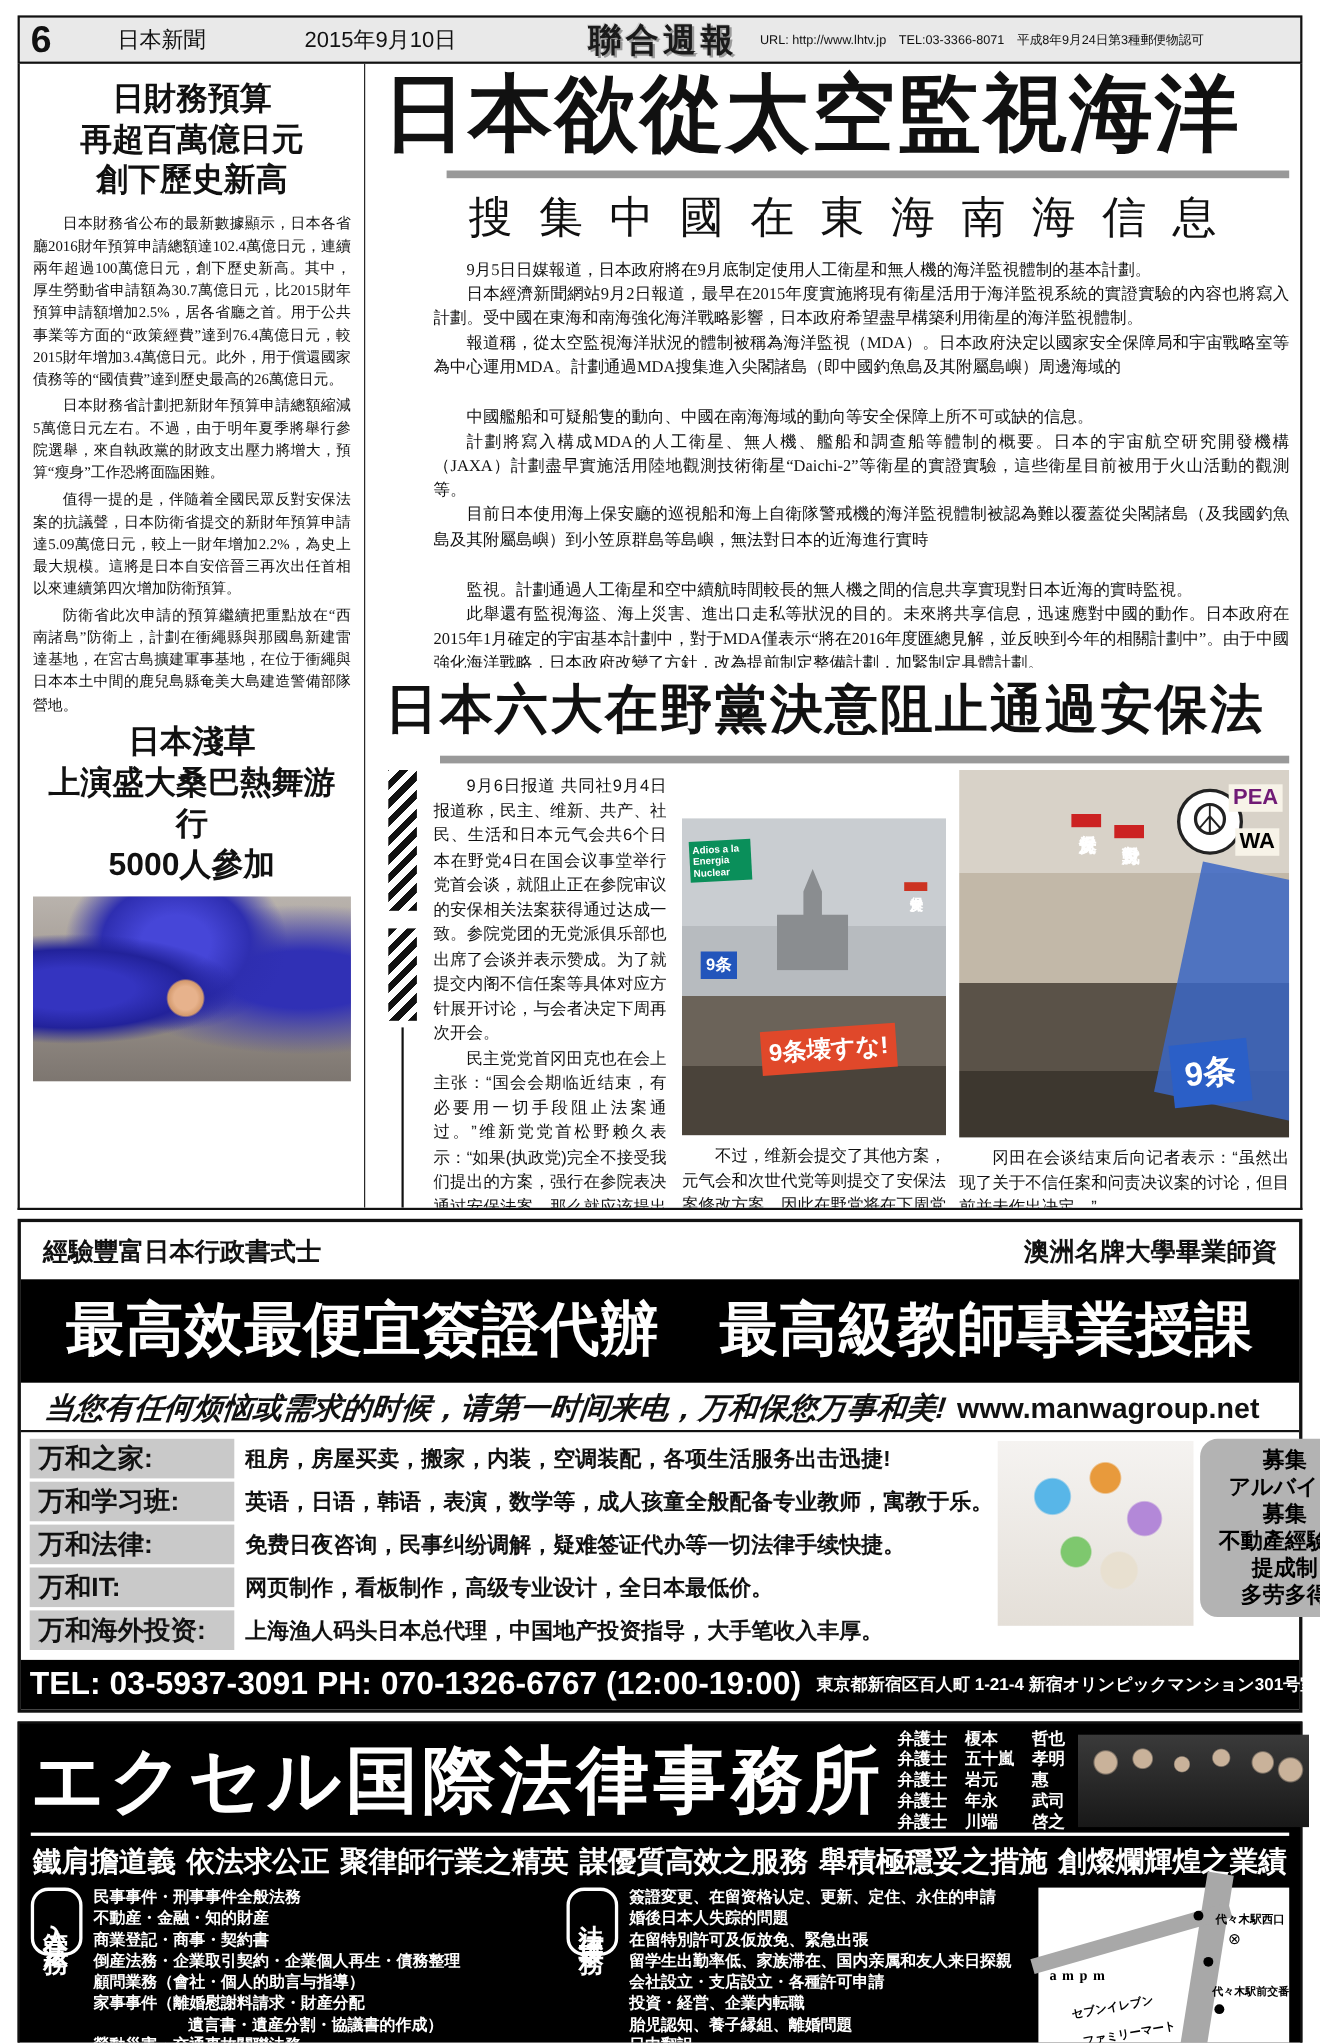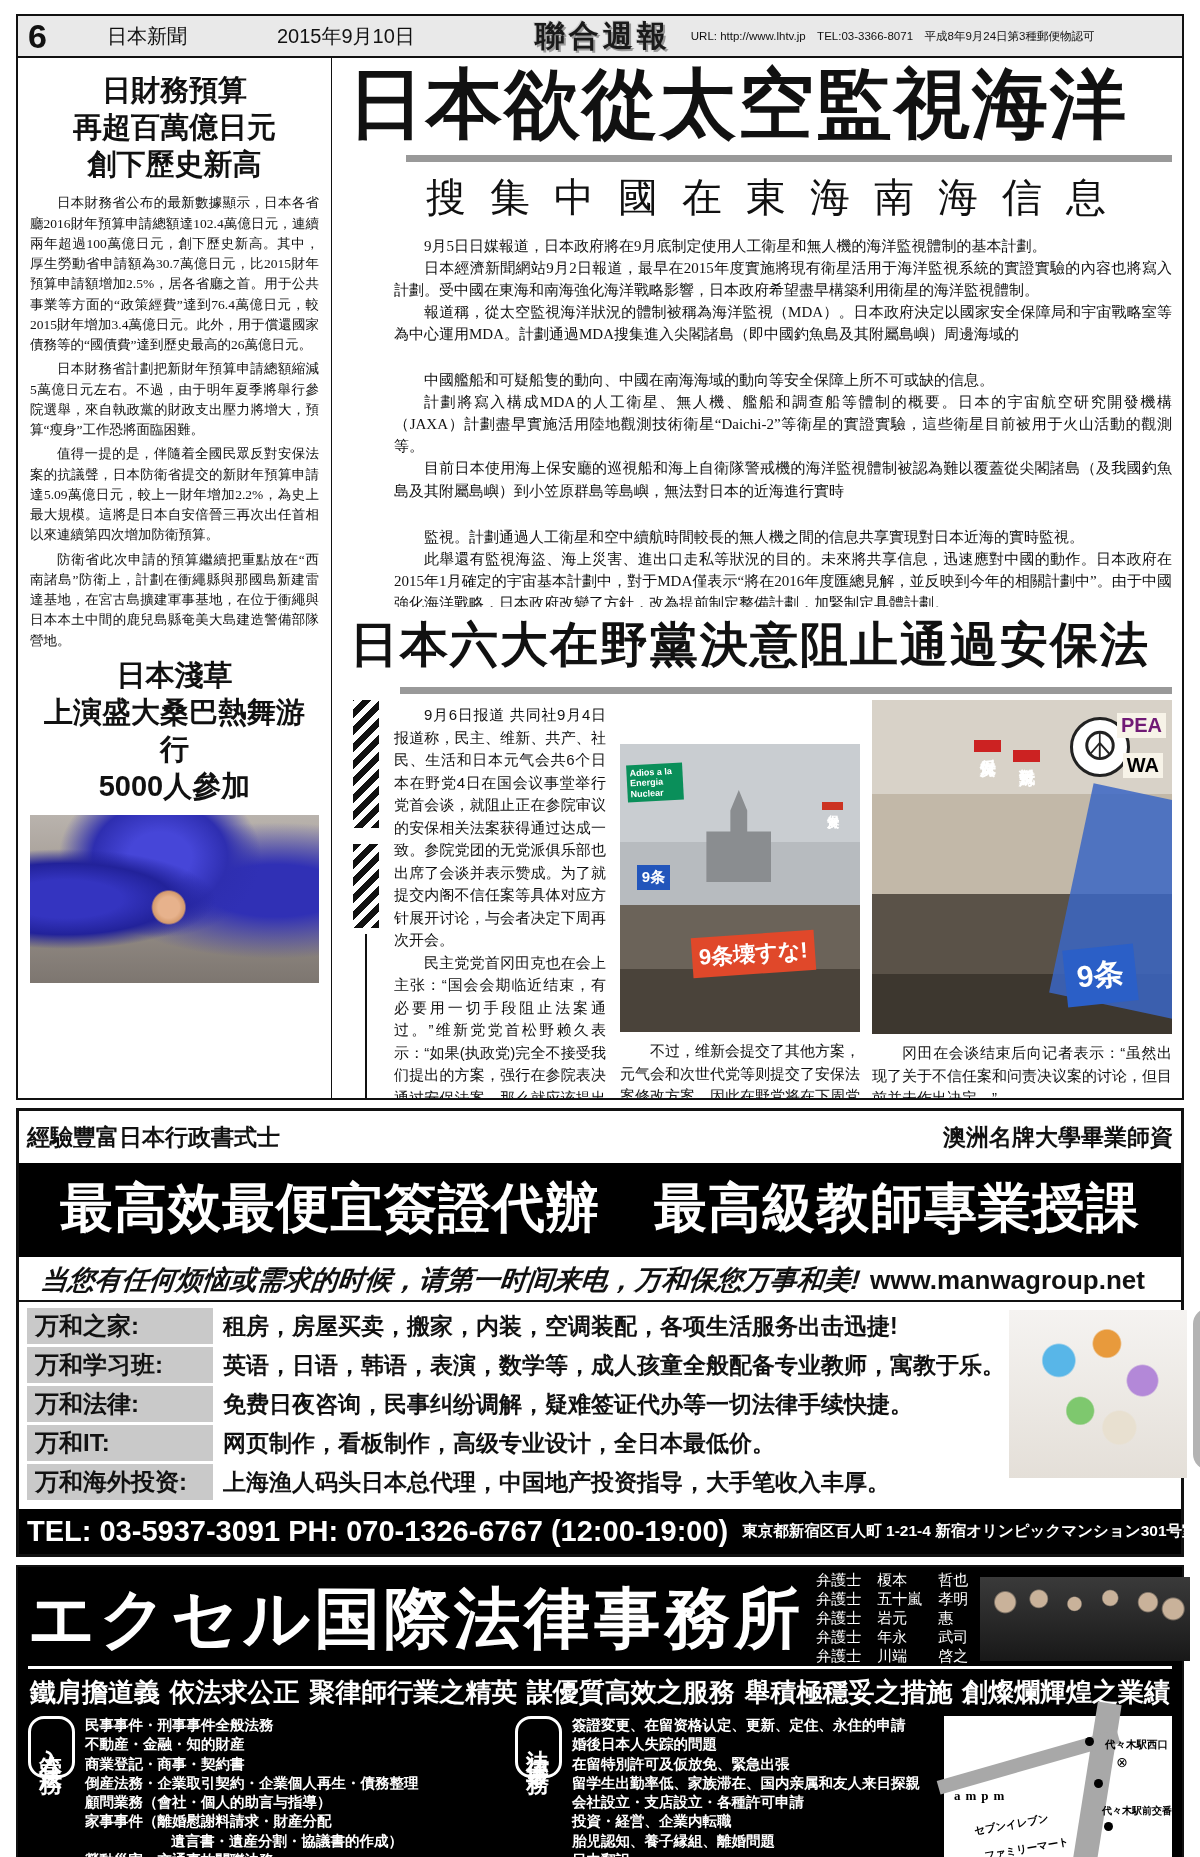--- a/index.html
+++ b/index.html
@@ -67,54 +67,54 @@
   .sg.pea{right:2%;top:4%;color:#701a75;background:#f7f3e8;font-size:20px;padding:1px 4px;}
   .sg.wa{right:3%;top:16%;color:#000000;background:#f7f3e8;font-size:20px;padding:1px 4px;}
   .sg.ban1{left:34%;top:12%;background:#cc2222;color:#fff;writing-mode:vertical-rl;font-size:16px;padding:6px 3px;}
   .sg.ban2{left:47%;top:15%;background:#cc2222;color:#fff;writing-mode:vertical-rl;font-size:16px;padding:6px 3px;}
   .sg.blue9b{right:12%;bottom:9%;background:#2b5fc7;color:#fff;font-size:30px;padding:8px 12px;transform:rotate(-6deg);}
   .pright::before{content:"";position:absolute;right:-8%;top:28%;width:42%;height:64%;background:#3b66c4;transform:rotate(12deg);opacity:.85;}
   .a2mid p{margin-top:8px;}
   .a2right p{margin-top:8px;}
   
   .ad1{border:3px solid #111;margin-top:8px;box-sizing:border-box;}
-  .ad1top{display:flex;align-items:center;justify-content:space-between;height:52px;padding:0 8px;}
+  .ad1top{display:flex;align-items:center;justify-content:space-between;height:52px;padding:0 20px;}
   .ad1exp,.ad1au{font-size:23px;font-weight:900;white-space:nowrap;}
   .ad1logo{font-size:44px;font-weight:900;color:#9b9b9b;letter-spacing:1px;white-space:nowrap;
     text-shadow:-2px -2px 0 #000,2px -2px 0 #000,-2px 2px 0 #000,2px 2px 0 #000,5px 6px 0 #000;}
   .ad1banner{background:#000;color:#fff;font-size:53px;font-weight:900;text-align:center;
              letter-spacing:1px;padding:10px 0 12px 0;white-space:nowrap;}
   .ad1slogan{display:flex;align-items:center;padding:5px 8px 2px 22px;border-bottom:2px solid #111;}
   .ad1slogan .it{font-size:27px;font-weight:900;font-style:italic;transform:skewX(-6deg);white-space:nowrap;}
   .ad1slogan .site{font-size:26px;font-weight:900;margin-left:10px;white-space:nowrap;}
   .ad1main{display:flex;padding:6px 8px;}
   .svc{flex:1;}
   .svcrow{display:flex;align-items:center;margin-bottom:3px;}
   .svclabel{width:186px;flex:none;background:#c9c9c9;font-size:24px;font-weight:900;padding:2px 4px 2px 8px;box-sizing:border-box;}
-  .svctext{font-size:23px;font-weight:700;white-space:nowrap;padding-left:10px;}
+  .svctext{font-size:20px;font-weight:700;white-space:nowrap;padding-left:10px;}
   .ad1photo{width:178px;height:168px;flex:none;margin:2px 6px 0 4px;
     background:
       radial-gradient(circle at 28% 30%, #58b6e8 0 9%, transparent 10%),
       radial-gradient(circle at 55% 20%, #e89a3c 0 8%, transparent 9%),
       radial-gradient(circle at 75% 42%, #b388d8 0 9%, transparent 10%),
       radial-gradient(circle at 40% 60%, #7ec86e 0 9%, transparent 10%),
       radial-gradient(circle at 62% 70%, #e8e0d0 0 10%, transparent 11%),
       linear-gradient(180deg,#f5f3f1,#e4dfd8);}
   .recruit{width:150px;flex:none;background:#b3b3b3;border-radius:16px;color:#000;
            font-weight:900;font-size:20px;text-align:center;padding:8px 2px;line-height:1.22;align-self:flex-start;}
   .recruit span{display:block;}
   .ad1contact{background:#000;color:#fff;display:flex;align-items:center;padding:6px 8px;}
   .ad1tel{font-size:29px;font-weight:900;white-space:nowrap;}
   .ad1addr{font-size:15.5px;font-weight:700;margin-left:14px;white-space:nowrap;}
   
   .ad2{border:2px solid #111;background:#000;color:#fff;margin-top:8px;padding:4px 10px 6px 10px;box-sizing:border-box;}
   .ad2top{display:flex;align-items:center;}
   .ad2title{margin:0;font-size:66px;font-weight:900;letter-spacing:4px;white-space:nowrap;flex:1;}
   .lawyers{display:grid;grid-template-columns:auto auto auto;column-gap:16px;row-gap:0;
-           font-size:15px;font-weight:400;margin:0 12px;white-space:nowrap;}
+           font-size:15px;font-weight:700;margin:0 12px;white-space:nowrap;}
   .ad2photo{width:210px;height:84px;flex:none;
     background:
       radial-gradient(circle at 12% 30%, #c9b29a 0 5%, transparent 6%),
       radial-gradient(circle at 28% 26%, #c9b29a 0 5%, transparent 6%),
       radial-gradient(circle at 45% 32%, #c9b29a 0 5%, transparent 6%),
       radial-gradient(circle at 62% 25%, #c9b29a 0 5%, transparent 6%),
       radial-gradient(circle at 80% 30%, #c9b29a 0 5%, transparent 6%),
       radial-gradient(circle at 92% 38%, #c9b29a 0 5%, transparent 6%),
       linear-gradient(180deg,#3a3a3a,#181818);}
   .ad2slogans{display:flex;justify-content:space-between;border-top:3px solid #fff;

